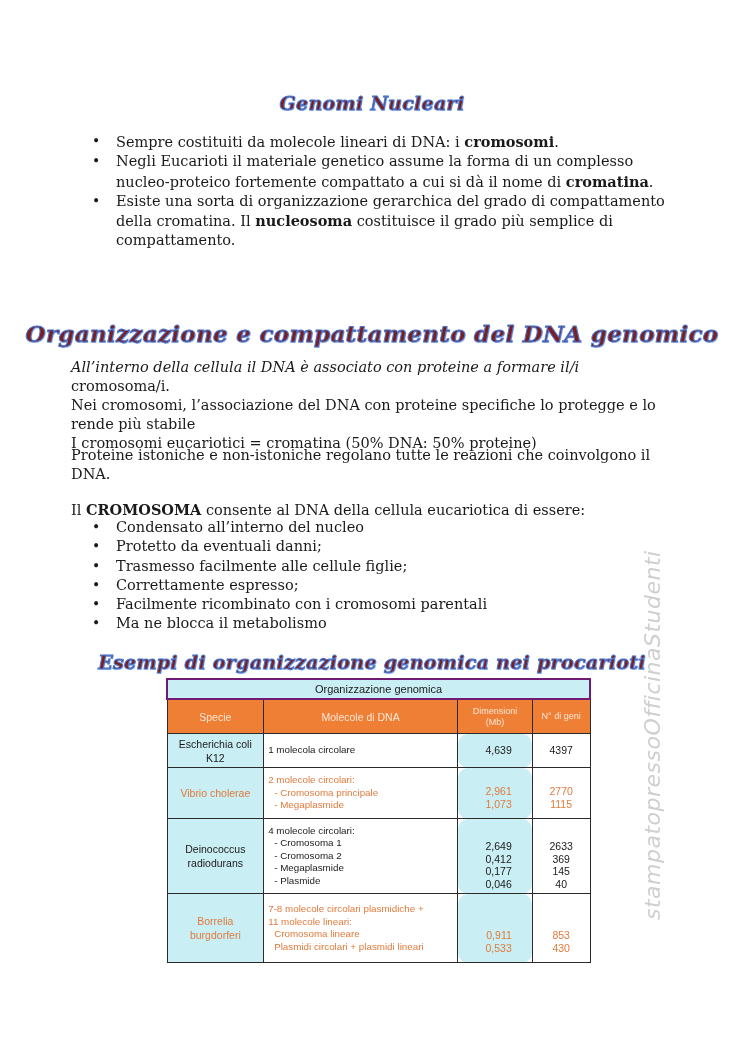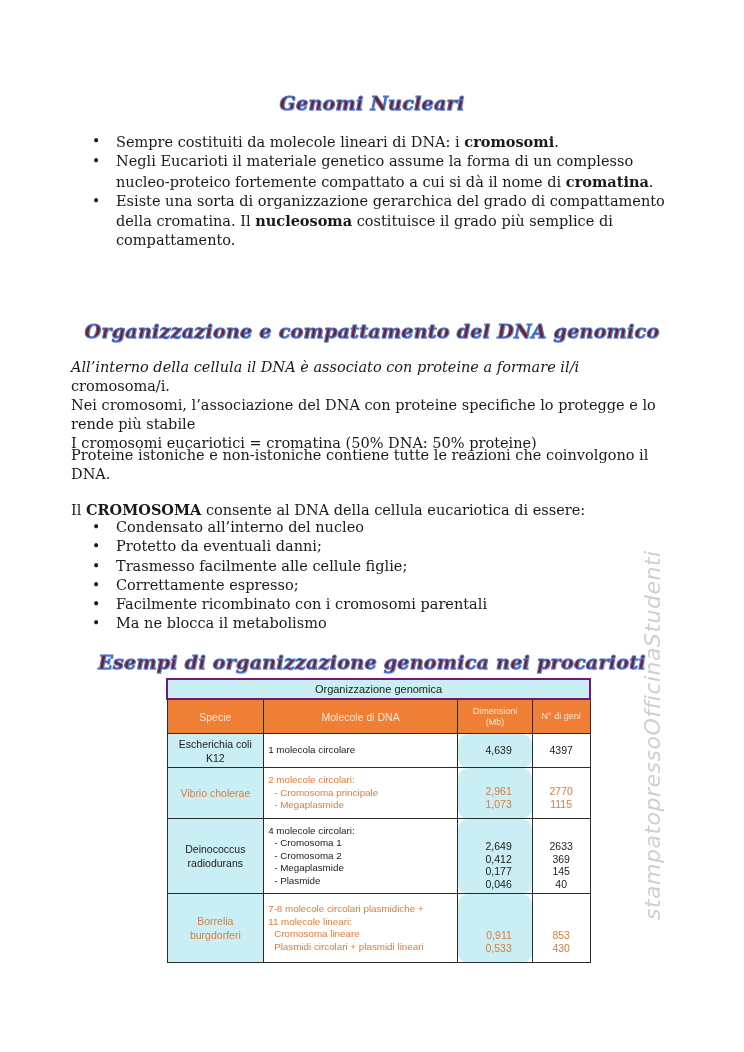--- a/index.html
+++ b/index.html
@@ -3,21 +3,21 @@
 <meta charset="utf-8">
 <style>
   html, body { margin:0; padding:0; background:#ffffff; }
   body { width:744px; height:1052px; position:relative; overflow:hidden;
          font-family:"DejaVu Serif", serif; color:#1a1a1a; }
   .script-title { position:absolute; left:0; width:744px; text-align:center;
          font-family:"DejaVu Serif", serif; font-style:italic; font-weight:bold;
          color:#7f1d1d; -webkit-text-stroke:1px #4a78d0;
          text-shadow: 0 0 1px #6a93e0, 1px 1px 0 #b9cdf2; letter-spacing:0.3px; }
   .t1 { top:92px; font-size:19px; }
-  .t2 { top:320px; font-size:19px;font-style:italic; }
+  .t2 { top:320px; font-size:23px;font-style:italic; }
   .t3 { top:651px; font-size:19px; }
   .bullets { position:absolute; left:92px; width:590px; margin:0; padding:0; list-style:none;
          font-size:14.5px; line-height:19.3px; }
   .bullets li { position:relative; padding-left:24px; }
   .bullets li::before { content:"•"; position:absolute; left:0; top:0; font-size:14px; }
   .b1 { top:132px; }
   .para { position:absolute; left:71px; width:610px; font-size:14.5px; line-height:19px; margin:0; }
   .p1 { top:358px; }
   .p2 { top:446px; }
   .p3 { top:500px; }
@@ -52,21 +52,21 @@
 </ul>
 
 <div class="script-title t2">Organizzazione e compattamento del DNA genomico</div>
 
 <div class="para p1">
   <span class="it">All’interno della cellula il DNA è associato con proteine a formare il/i</span><span> cromosoma/i.</span><br>
   <span>Nei cromosomi, l’associazione del DNA con proteine specifiche lo protegge e lo rende più stabile</span><br>
   <span>I cromosomi eucariotici = cromatina (50% DNA: 50% proteine)</span>
 </div>
 
-<div class="para p2">Proteine istoniche e non-istoniche contiene tutte le reazioni che coinvolgono il DNA.</div>
+<div class="para p2">Proteine istoniche e non-istoniche regolano tutte le reazioni che coinvolgono il DNA.</div>
 
 <div class="para p3">
   <span>Il </span><b>CROMOSOMA</b><span> consente al DNA della cellula eucariotica di essere:</span>
 </div>
 
 <ul class="bullets b2">
   <li>Condensato all’interno del nucleo</li>
   <li>Protetto da eventuali danni;</li>
   <li>Trasmesso facilmente alle cellule figlie;</li>
   <li>Correttamente espresso;</li>

